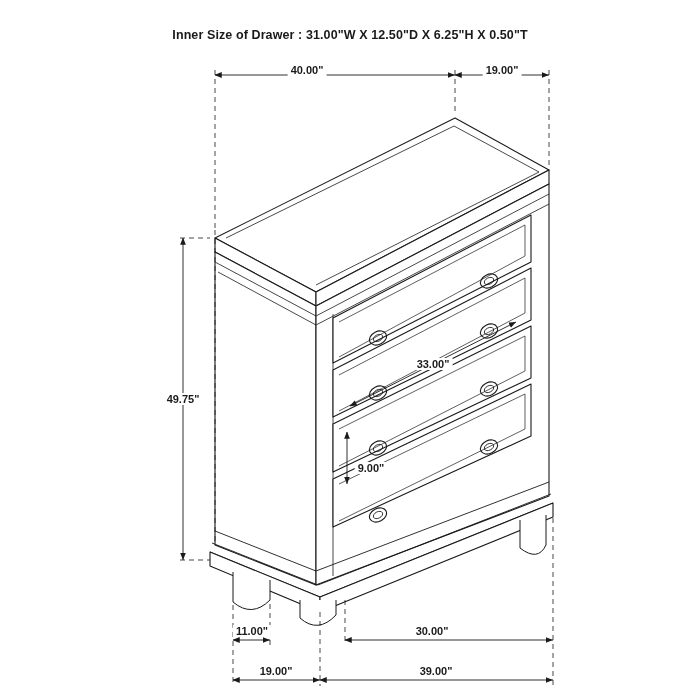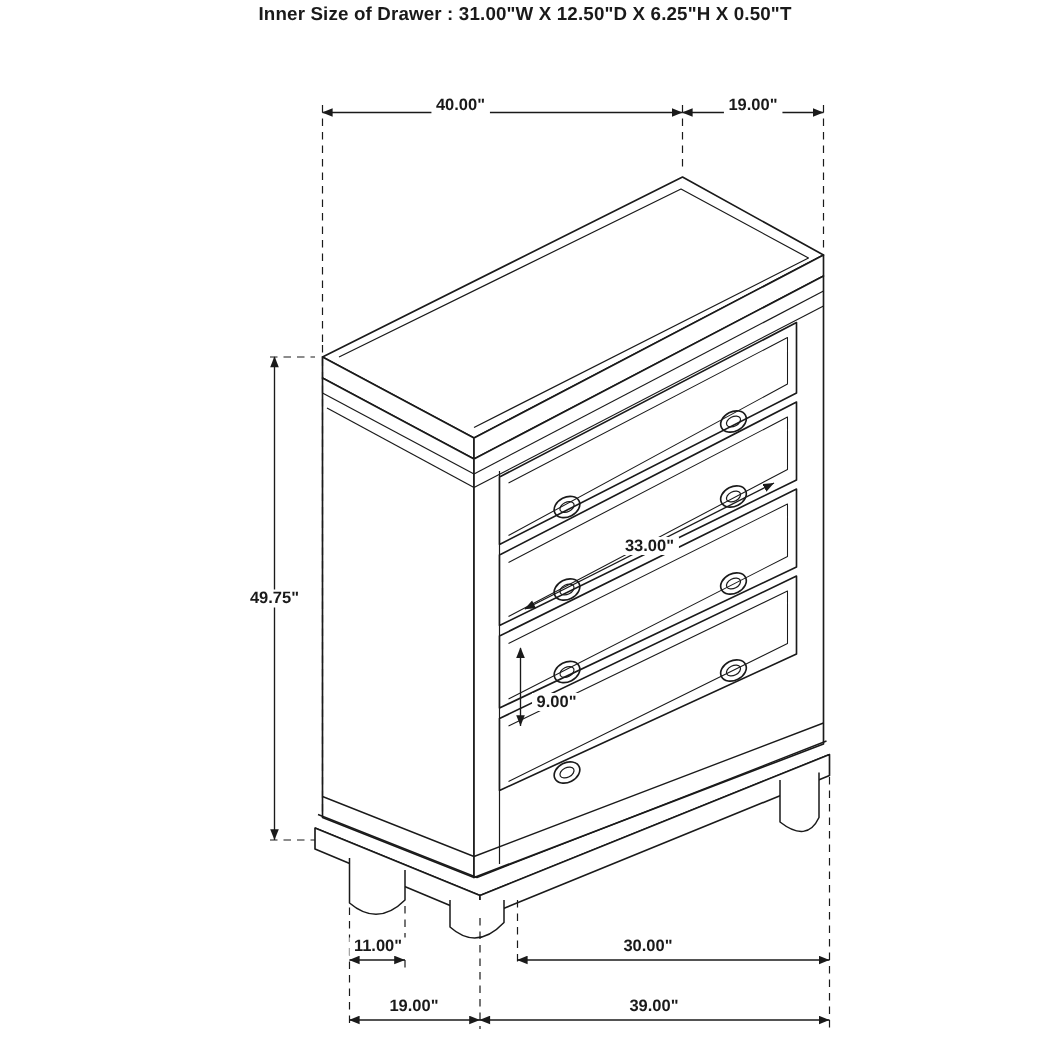--- a/index.html
+++ b/index.html
@@ -10,21 +10,21 @@
   #page {
     position: relative;
     width: 700px;
     height: 700px;
     background: #ffffff;
     font-family: "Liberation Sans", sans-serif;
     overflow: hidden;
   }
   #title {
     position: absolute;
-    top: 2px;
+    top: 28px;
     left: 0;
     width: 700px;
     text-align: center;
     font-size: 12.5px;
     font-weight: bold;
     color: #1a1a1a;
     letter-spacing: 0.1px;
   }
   .dim-label {
     position: absolute;

